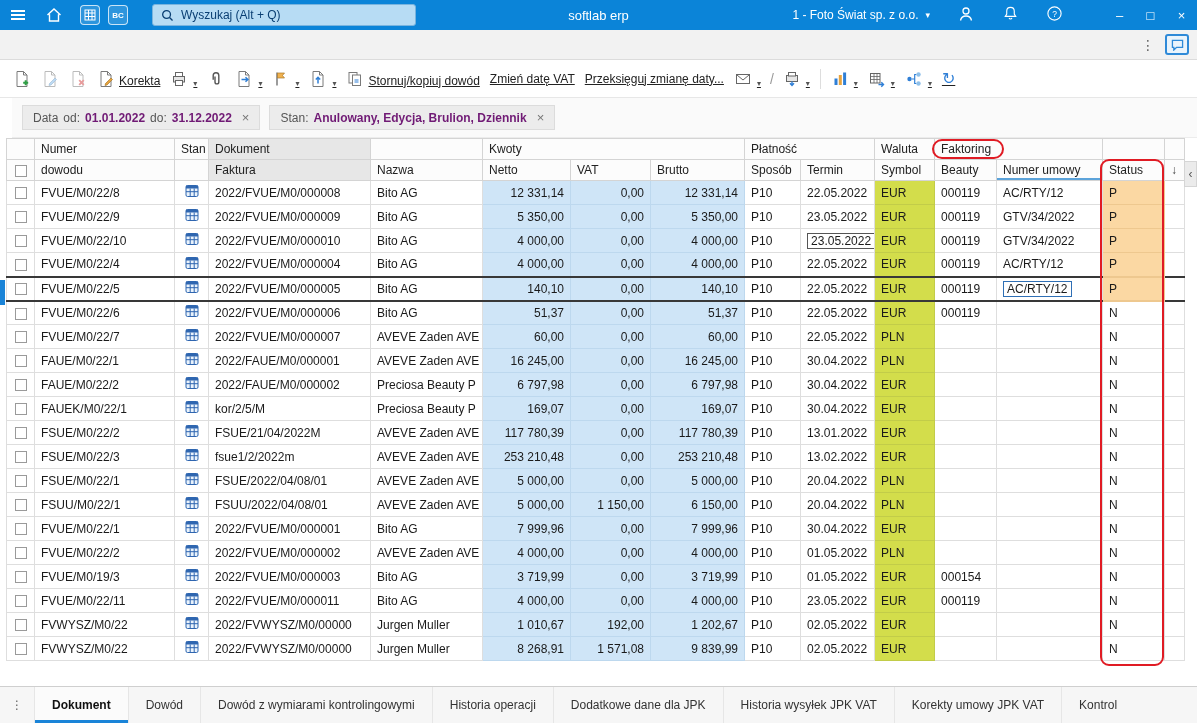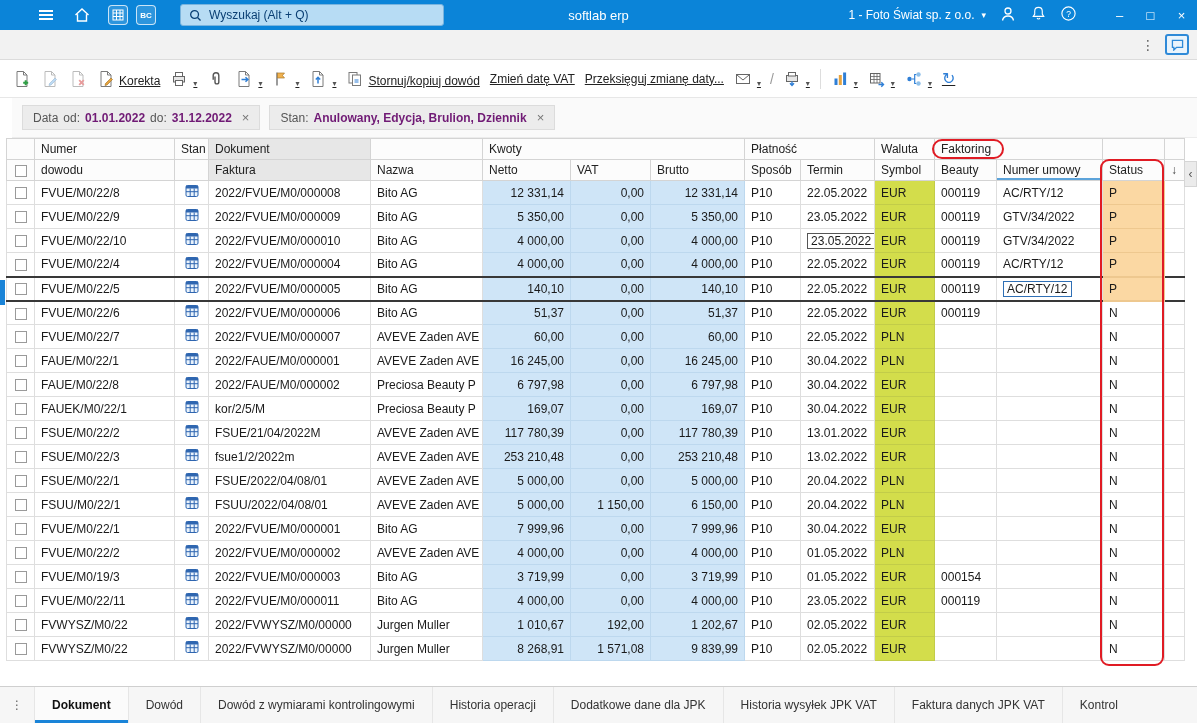--- a/index.html
+++ b/index.html
@@ -7,29 +7,29 @@
   body {
     width:1197px; height:723px; overflow:hidden; background:#fff;
     font-family:"Liberation Sans","DejaVu Sans",sans-serif; font-size:12px; color:#1a1a1a;
     position:relative;
   }
   :root{
     --accent:#0b84d8; --amount:#cfe5f7; --currency:#d3dd4b; --statusbg:#fbd8a3; --ann:#e01b24;
   }
 
   
-  .titlebar{height:30px;background:var(--accent);display:flex;align-items:center;color:#fff;position:relative;padding-left:28px;}
+  .titlebar{height:30px;background:var(--accent);display:flex;align-items:center;color:#fff;position:relative;}
   .tb-btn{width:36px;height:30px;display:flex;align-items:center;justify-content:center;cursor:default;}
   .menu-bars span{display:block;width:14px;height:2px;background:#fff;margin:2px 0;}
   .badge{width:20px;height:20px;border:1px solid rgba(255,255,255,.75);border-radius:4px;background:rgba(255,255,255,.14);
          display:flex;align-items:center;justify-content:center;margin-left:8px;font-size:8px;font-weight:bold;color:#fff;}
   .search{display:flex;align-items:center;gap:7px;width:264px;height:22px;background:#b7dcf4;border:1px solid #79b4de;
           border-radius:3px;margin-left:24px;padding:0 8px;color:#0a3f73;}
   .apptitle{position:absolute;left:50%;transform:translateX(-50%);font-size:13px;color:#fff;}
-  .tb-right{margin-left:auto;display:flex;align-items:center;gap:13px;}
+  .tb-right{margin-left:auto;display:flex;align-items:center;gap:27px;}
   .company{display:flex;align-items:center;gap:7px;font-size:12px;}
   .winbtns{display:flex;margin-left:14px;}
   .win-btn{width:31px;height:30px;display:flex;align-items:center;justify-content:center;font-size:13px;}
 
   
   .tabrow{height:30px;background:#f2f2f2;border-bottom:1px solid #dcdcdc;display:flex;align-items:stretch;}
   .tab-active{display:flex;align-items:center;padding:0 15px;font-weight:bold;color:#1e1e1e;background:#f8f8f8;
               box-shadow:inset 0 -3px 0 #1a84d8;}
   .tabrow-right{margin-left:auto;display:flex;align-items:center;gap:10px;padding-right:8px;}
   .dots{color:#666;font-size:14px;}
@@ -547,21 +547,21 @@
           <td>P10</td>
           <td>30.04.2022</td>
           <td class="c-symbol">PLN</td>
           <td></td>
           <td></td>
           <td class="c-status">N</td>
           <td></td>
         </tr>
         <tr>
           <td class="c-cb"><span class="cb"></span></td>
-          <td>FAUE/M0/22/8</td>
+          <td>FAUE/M0/22/2</td>
           <td class="c-stan"><svg width="14" height="14" viewBox="0 0 14 14">
               <rect x="1" y="1.5" width="12" height="11" rx="1.5" fill="#eaf3fc" stroke="#2f66b0"></rect>
               <rect x="1" y="1.5" width="12" height="3" fill="#2f66b0"></rect>
               <path d="M1 7.7h12M5.2 4.5v8M9.2 4.5v8" stroke="#2f66b0" stroke-width="1"></path>
             </svg></td>
           <td>2022/FAUE/M0/000002</td>
           <td>Preciosa Beauty P</td>
           <td class="c-amt">6 797,98</td>
           <td class="c-amt">0,00</td>
           <td class="c-amt">6 797,98</td>
@@ -815,16 +815,16 @@
 
 <div class="footer">
   <div class="f-dots">⋮</div>
   <div id="ftabs" style="display:flex;align-items:stretch;">
       <div class="ftab active">Dokument</div>
       <div class="ftab">Dowód</div>
       <div class="ftab">Dowód z wymiarami kontrolingowymi</div>
       <div class="ftab">Historia operacji</div>
       <div class="ftab">Dodatkowe dane dla JPK</div>
       <div class="ftab">Historia wysyłek JPK VAT</div>
-      <div class="ftab">Faktura danych JPK VAT</div>
+      <div class="ftab">Korekty umowy JPK VAT</div>
       <div class="ftab">Kontrol</div>
     </div>
 </div>
 
 </body></html>

